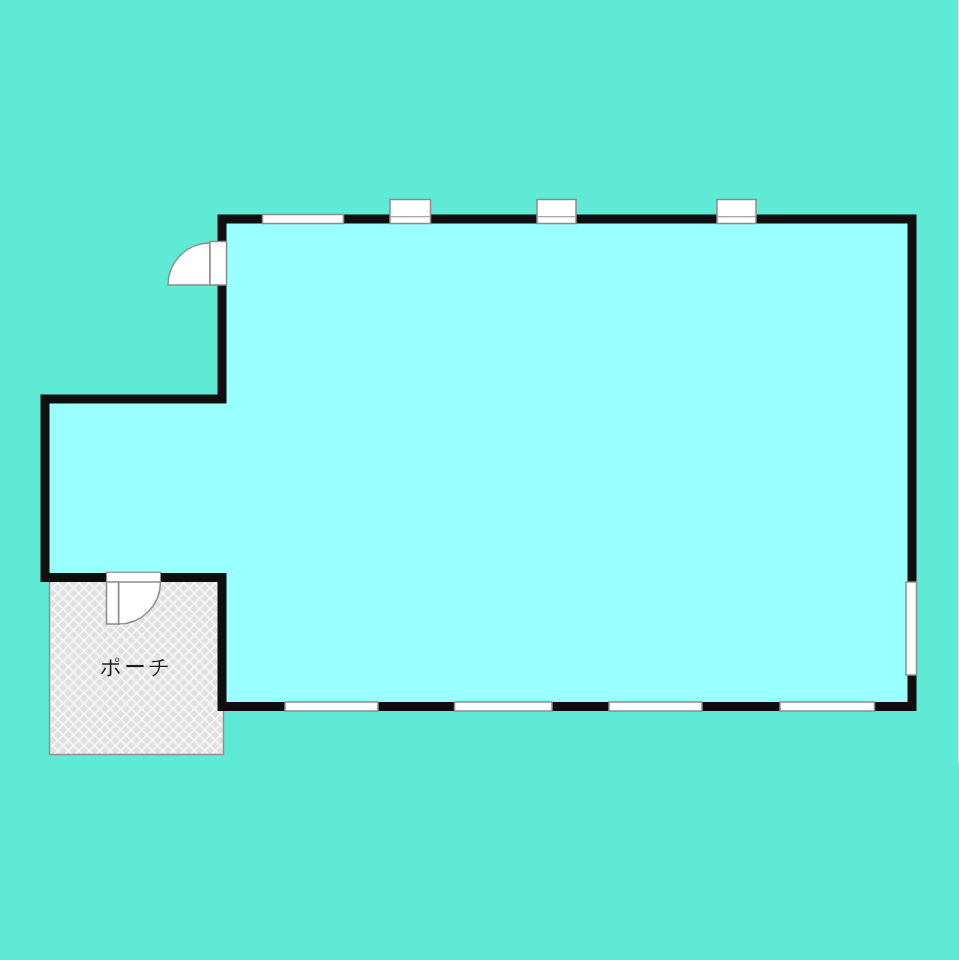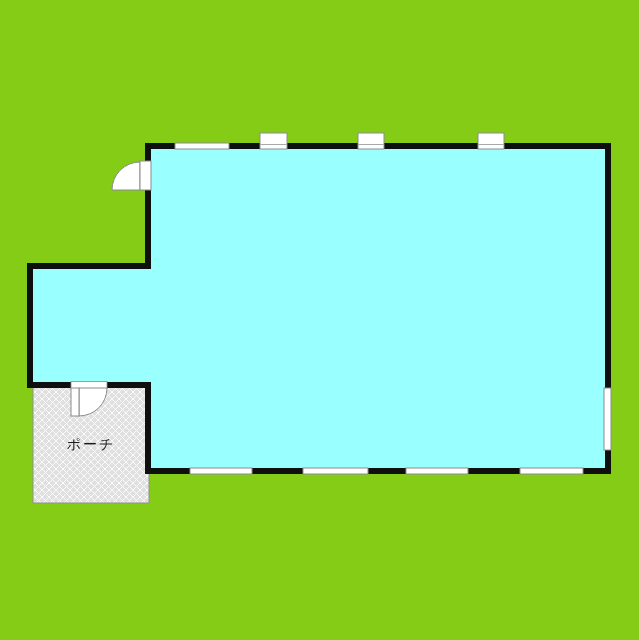--- a/index.html
+++ b/index.html
@@ -4,21 +4,21 @@
 <style>
   html, body {
     margin: 0;
     padding: 0;
     background: #ffffff;
   }
   .canvas {
     position: relative;
     width: 639px;
     height: 640px;
-    background: #84cc16;
+    background: #5eead4;
     overflow: hidden;
     font-family: "DejaVu Sans", sans-serif;
   }
   .canvas svg {
     position: absolute;
     left: 0;
     top: 0;
     display: block;
   }
   .porch-text {

